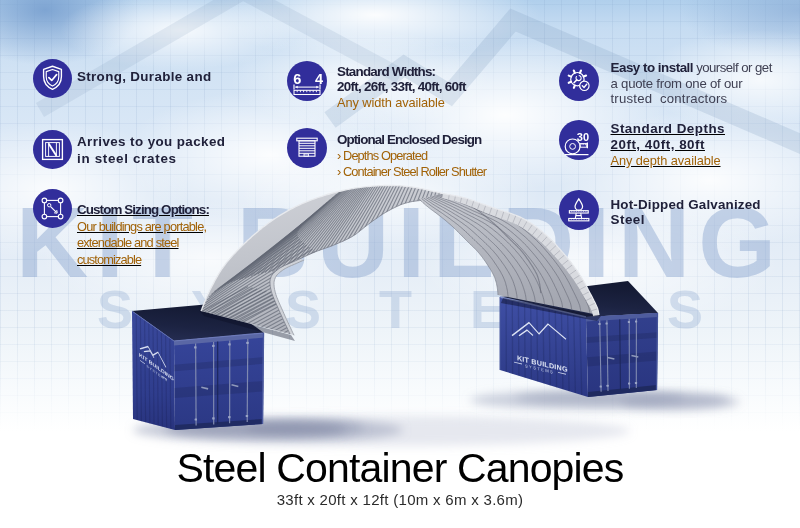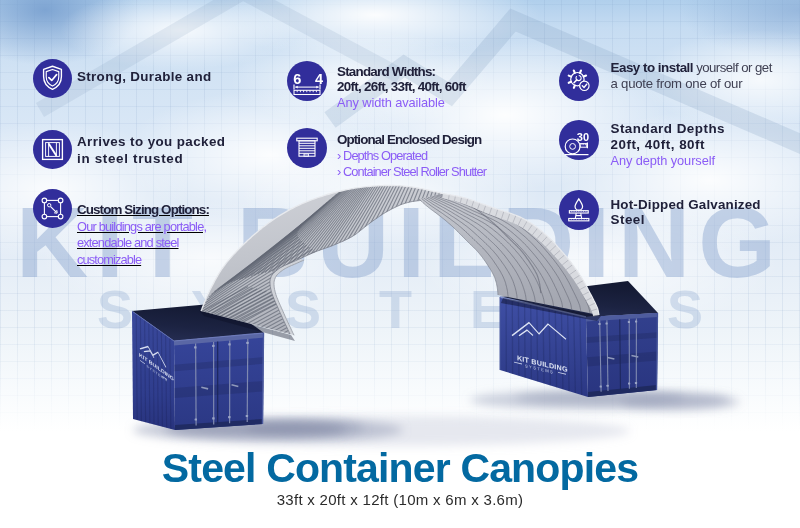--- a/index.html
+++ b/index.html
@@ -18,25 +18,25 @@
   
   #wmRoof{left:0;top:0;}
   #wm1{left:0;top:192px;width:800px;text-align:center;font-weight:bold;font-size:100px;
        letter-spacing:8px;color:rgba(134,161,204,0.44);white-space:nowrap;line-height:1;}
   #wm2{left:0;top:282px;width:800px;text-align:center;font-weight:bold;font-size:54px;
        letter-spacing:58px;color:rgba(150,175,212,0.36);white-space:nowrap;line-height:1;text-indent:58px;}
   
   .co{position:absolute;}
   .co .txt{position:absolute;left:0;top:0;white-space:nowrap;}
   .h{font-weight:bold;color:#20213a;font-size:13.4px;}
-  .b{font-weight:normal;color:#8b5cf6;font-size:12.8px;}
+  .b{font-weight:normal;color:#a16207;font-size:12.8px;}
   .b2{font-weight:normal;color:#3f4053;font-size:13.2px;}
   
   
-  #title{left:0;top:445px;width:800px;text-align:center;font-weight:bold;font-size:41px;color:#0369a1;letter-spacing:-0.85px;}
+  #title{left:0;top:445px;width:800px;text-align:center;font-weight:normal;font-size:41px;color:#000000;letter-spacing:-0.85px;}
   #subtitle{left:0;top:491px;width:800px;text-align:center;font-weight:normal;font-size:15px;color:#2b2b2b;letter-spacing:0.3px;}
 </style>
 </head>
 <body>
 <div class="abs" id="sky"></div>
 <div class="abs" id="grid"></div>
 
 <div class="abs cloud" style="left:-50px;top:-45px;width:190px;height:110px;background:radial-gradient(closest-side,rgba(116,156,205,0.85),rgba(116,156,205,0))"></div>
 <div class="abs cloud" style="left:680px;top:-40px;width:240px;height:100px;background:radial-gradient(closest-side,rgba(130,166,210,0.6),rgba(130,166,210,0))"></div>
 <div class="abs cloud" style="left:210px;top:-30px;width:330px;height:90px;background:radial-gradient(closest-side,rgba(255,255,255,0.95),rgba(255,255,255,0))"></div>
@@ -379,21 +379,21 @@
     <svg width="39" height="39" viewBox="0 0 39 39" style="position:absolute">
       <circle cx="19.5" cy="19.5" r="19.5" fill="#312e9b"></circle>
       <g fill="none" stroke="#ffffff" stroke-linejoin="miter">
 <rect x="9.6" y="9.6" width="19.8" height="19.8" stroke-width="1.35"></rect>
 <rect x="12.6" y="12.6" width="13.8" height="13.8" stroke-width="0.95"></rect>
 <line x1="15.6" y1="12.6" x2="15.6" y2="26.4" stroke-width="0.95"></line>
 <line x1="23.4" y1="12.6" x2="23.4" y2="26.4" stroke-width="0.95"></line>
 <line x1="15.6" y1="13.4" x2="23.4" y2="25.7" stroke-width="1.9"></line>
 </g>
     </svg>
-    <div class="txt" style="left:44px;top:3.7px;line-height:15.5px;"><span class="h" style="letter-spacing:0.4px">Arrives to you packed</span><br><span class="h" style="letter-spacing:0.69px">in steel trusted</span></div>
+    <div class="txt" style="left:44px;top:3.7px;line-height:15.5px;"><span class="h" style="letter-spacing:0.4px">Arrives to you packed</span><br><span class="h" style="letter-spacing:0.69px">in steel crates</span></div>
   </div>
 <div class="co" style="left:33px;top:189px;">
     <svg width="39" height="39" viewBox="0 0 39 39" style="position:absolute">
       <circle cx="19.5" cy="19.5" r="19.5" fill="#312e9b"></circle>
       <g fill="none" stroke="#ffffff">
 <rect x="11.4" y="11.4" width="16.2" height="16.2" stroke-width="1.1"></rect>
 <circle cx="11.4" cy="11.4" r="2.3" fill="#312e9b" stroke-width="1.1"></circle>
 <circle cx="27.6" cy="11.4" r="2.3" fill="#312e9b" stroke-width="1.1"></circle>
 <circle cx="11.4" cy="27.6" r="2.3" fill="#312e9b" stroke-width="1.1"></circle>
 <circle cx="27.6" cy="27.6" r="2.3" fill="#312e9b" stroke-width="1.1"></circle>
@@ -444,36 +444,36 @@
         <line x1="12.11" y1="15.61" x2="9.71" y2="14.63" stroke-width="2.1"></line>
         <line x1="15.78" y1="11.92" x2="14.78" y2="9.53" stroke-width="2.1"></line>
         <line x1="20.99" y1="11.91" x2="21.97" y2="9.51" stroke-width="2.1"></line>
         <line x1="24.68" y1="15.58" x2="27.07" y2="14.58" stroke-width="2.1"></line>
         <circle cx="19.6" cy="17" r="2.6" stroke-width="1.05" stroke-dasharray="9.5 3"></circle>
         <path d="M17.8,18.9 L15,21.7" stroke-width="1.5"></path>
         <circle cx="25.4" cy="24.8" r="4.7" fill="#312e9b" stroke-width="1.15"></circle>
         <polyline points="23.3,24.8 25,26.5 27.7,23.2" stroke-width="1.35"></polyline>
       </g>
     </svg>
-    <div class="txt" style="left:52px;top:-1.0px;line-height:14.6px;"><span class="b2" style="letter-spacing:-0.53px"><span class="h" style="letter-spacing:-0.5px">Easy to install</span> yourself or get</span><br><span class="b2" style="letter-spacing:-0.23px">a quote from one of our</span><br></div>
+    <div class="txt" style="left:52px;top:-1.0px;line-height:14.6px;"><span class="b2" style="letter-spacing:-0.53px"><span class="h" style="letter-spacing:-0.5px">Easy to install</span> yourself or get</span><br><span class="b2" style="letter-spacing:-0.23px">a quote from one of our</span><br><span class="b2" style="letter-spacing:0.2px">trusted&nbsp; contractors</span></div>
   </div>
 <div class="co" style="left:558.5px;top:119.5px;">
     <svg width="40" height="40" viewBox="0 0 40 40" style="position:absolute">
       <circle cx="20" cy="20" r="20" fill="#312e9b"></circle>
       <g fill="none" stroke="#ffffff">
 <text x="17.8" y="20.6" font-family="Liberation Sans" font-weight="bold" font-size="11" fill="#ffffff" stroke="none">30</text>
 <circle cx="13.6" cy="26.4" r="7.4" stroke-width="1.2"></circle>
 <circle cx="13.6" cy="26.4" r="2.9" stroke-width="1"></circle>
 <rect x="21.2" y="23.6" width="6.6" height="3.6" stroke-width="1"></rect>
 <path d="M23,23.6 v1.6 M24.8,23.6 v1.6 M26.6,23.6 v1.6" stroke-width="0.8"></path>
 <line x1="28.4" y1="22.6" x2="28.4" y2="28.2" stroke-width="1.2"></line>
 <line x1="5.6" y1="34.6" x2="29.5" y2="34.6" stroke-width="1.25"></line>
 </g>
     </svg>
-    <div class="txt" style="left:52px;top:1.5px;line-height:14.9px;"><span class="h" style="letter-spacing:0.49px">Standard Depths</span><br><span class="h" style="letter-spacing:0.51px">20ft, 40ft, 80ft</span><br><span class="b" style="letter-spacing:-0.09px">Any depth yourself</span></div>
+    <div class="txt" style="left:52px;top:1.5px;line-height:14.9px;text-decoration:underline;"><span class="h" style="letter-spacing:0.49px">Standard Depths</span><br><span class="h" style="letter-spacing:0.51px">20ft, 40ft, 80ft</span><br><span class="b" style="letter-spacing:-0.09px">Any depth available</span></div>
   </div>
 <div class="co" style="left:558.5px;top:190px;">
     <svg width="40" height="40" viewBox="0 0 40 40" style="position:absolute">
       <circle cx="20" cy="20" r="20" fill="#312e9b"></circle>
       <g fill="none" stroke="#ffffff" transform="translate(19.8,19.5) scale(1.07) translate(-19.8,-19.5)">
 <path d="M19.8,9.6 C17.9,12.5 16.3,14.6 16.3,16.6 a3.5,3.5 0 0 0 7,0 C23.3,14.6 21.7,12.5 19.8,9.6 Z" stroke-width="1.15"></path>
 <rect x="11" y="20.6" width="17.6" height="2.2" stroke-width="1.05"></rect>
 <path d="M13.2,20.6 v1 M15.4,20.6 v1 M17.6,20.6 v1 M19.8,20.6 v1 M22,20.6 v1 M24.2,20.6 v1 M26.4,20.6 v1" stroke-width="0.7"></path>
 <path d="M17.4,22.8 L16.5,27.9 M21.6,22.8 L22.5,27.9 M17,25.2 h5" stroke-width="1.05"></path>
 <rect x="10.4" y="27.9" width="18.8" height="2.2" stroke-width="1.05"></rect>

